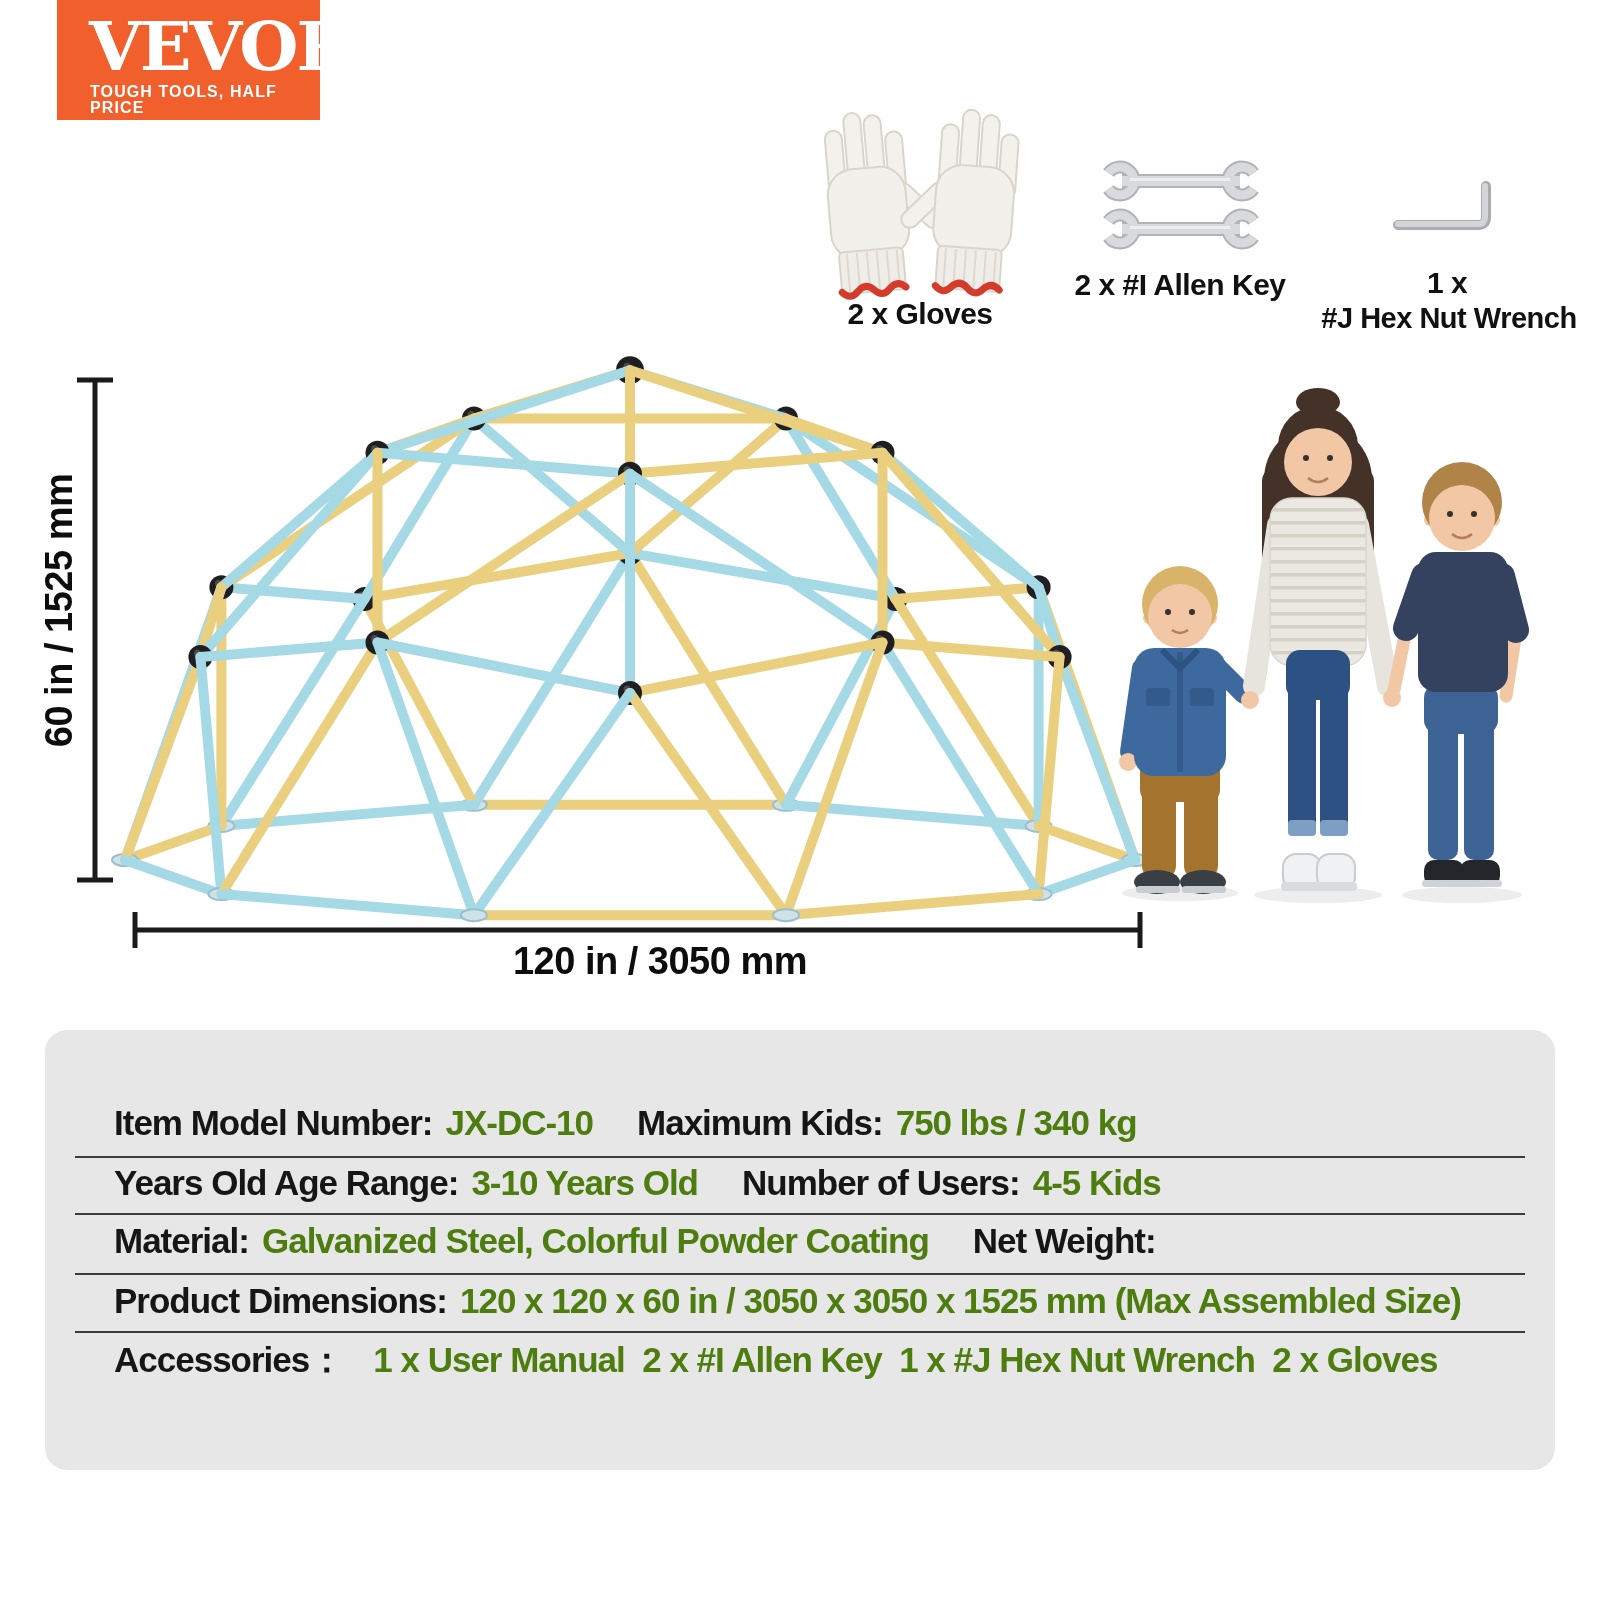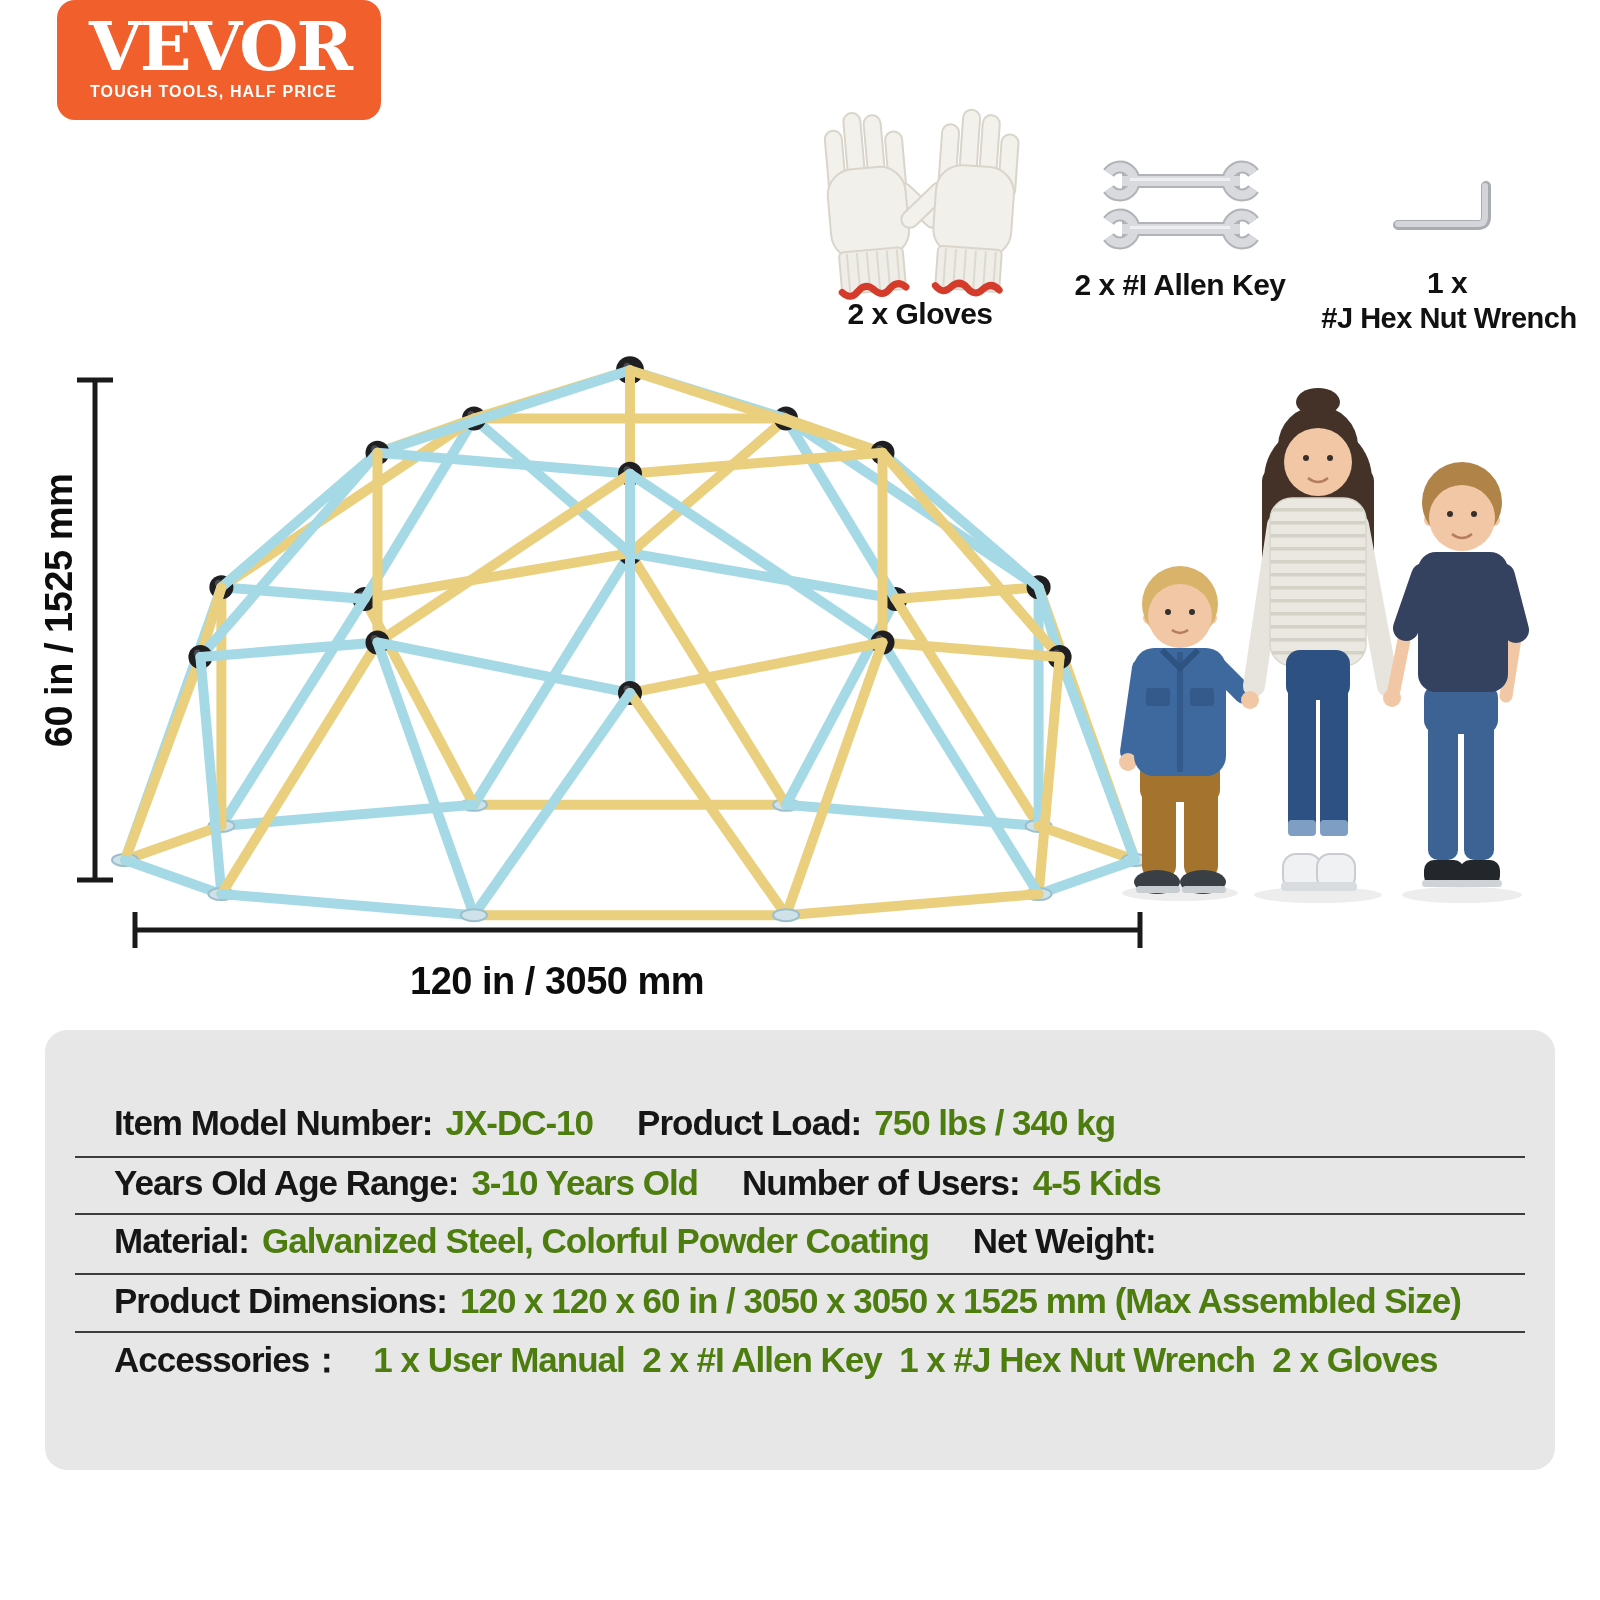--- a/index.html
+++ b/index.html
@@ -1,38 +1,38 @@
 <!DOCTYPE html>
 <html><head>
 <meta charset="utf-8">
 <style>
   html,body{margin:0;padding:0;background:#ffffff;}
   body{width:1600px;height:1600px;position:relative;overflow:hidden;
        font-family:"Liberation Sans",sans-serif;}
   .abs{position:absolute;}
 
   
-  .logo-box{left:57px;top:0;width:324px;height:120px;background:#f05f2c;border-radius:18px;}
+  .logo-box{left:57px;top:0;width:263px;height:120px;background:#f05f2c;}
   .logo-text{left:32px;top:12px;font-family:"DejaVu Serif",serif;font-weight:bold;
              font-size:68px;letter-spacing:-2px;color:#ffffff;line-height:1;}
   .logo-tagline{left:33px;top:84px;font-size:16px;font-weight:bold;color:#ffffff;
                 letter-spacing:1.1px;line-height:1;}
 
   
   .acc-label{font-weight:bold;color:#111111;font-size:30px;text-align:center;
              white-space:nowrap;line-height:1.1;letter-spacing:-0.5px;}
   .gloves-label{left:770px;top:297px;width:300px;}
   .allen-label{left:1030px;top:268px;width:300px;}
   .hex-label-1{left:1327px;top:266px;width:240px;}
   .hex-label-2{left:1309px;top:303px;width:280px;font-size:29px;}
 
   
   .dim-label{font-weight:bold;color:#0d0d0d;font-size:38px;white-space:nowrap;
              letter-spacing:-0.5px;}
-  .dim-h-wrap{left:410px;top:960px;width:500px;text-align:left;}
+  .dim-h-wrap{left:410px;top:940px;width:500px;text-align:center;}
   .dim-v-wrap{left:8px;top:360px;width:104px;height:500px;display:flex;
               align-items:center;justify-content:center;}
   .dim-v-wrap .dim-label{transform:rotate(-90deg);}
 
   
   .spec-panel{left:45px;top:1030px;width:1510px;height:440px;background:#e7e7e7;
               border-radius:22px;}
   .spec-row{position:absolute;left:45px;right:8px;height:44px;display:flex;
             align-items:center;white-space:pre;font-size:35px;font-weight:bold;
             letter-spacing:-1px;line-height:44px;}
@@ -320,21 +320,21 @@
   <span class="dim-label">60 in / 1525 mm</span>
 </div>
 <div class="abs dim-h-wrap">
   <span class="dim-label">120 in / 3050 mm</span>
 </div>
 
 <div class="abs spec-panel">
   <div class="spec-row" style="top:71px">
     <span class="spec-label">Item Model Number:</span>
     <span class="spec-value">JX-DC-10</span>
-    <span class="spec-label-2">Product Load:</span>
+    <span class="spec-label-2">Maximum Kids:</span>
     <span class="spec-value">750 lbs / 340 kg</span>
   </div>
   <div class="spec-divider" style="top:126px"></div>
 
   <div class="spec-row" style="top:131px">
     <span class="spec-label">Years Old Age Range:</span>
     <span class="spec-value">3-10 Years Old</span>
     <span class="spec-label-2">Number of Users:</span>
     <span class="spec-value">4-5 Kids</span>
   </div>

